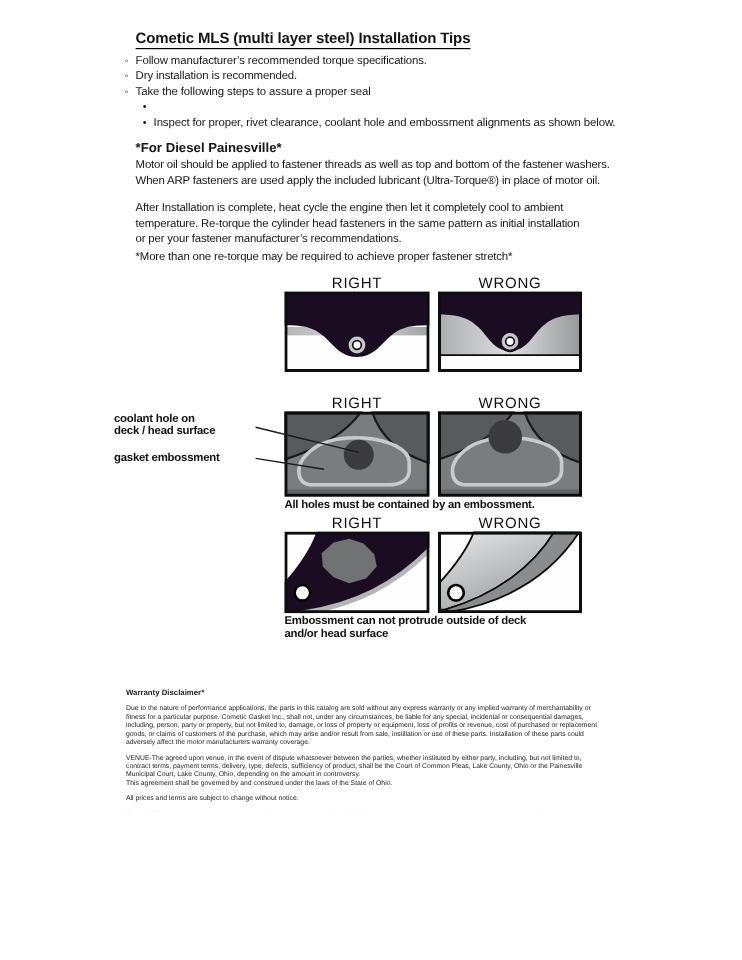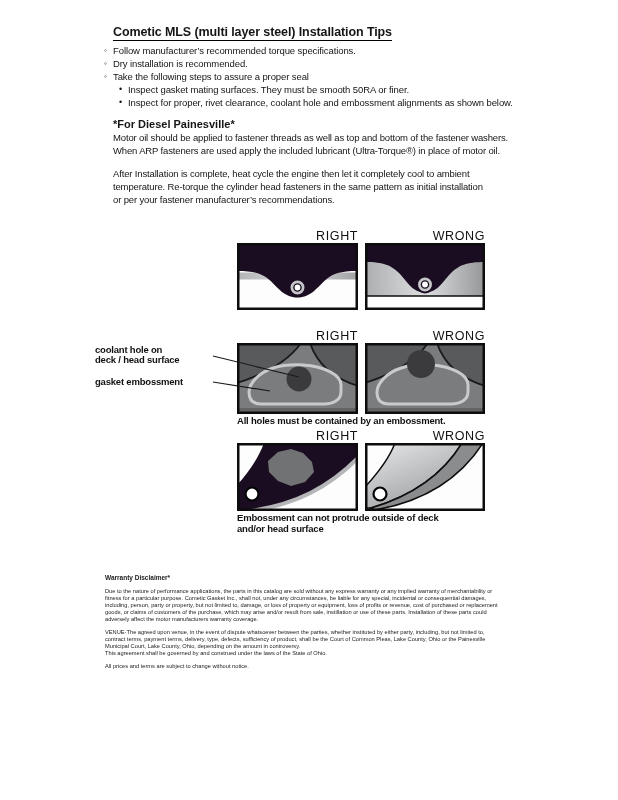--- a/index.html
+++ b/index.html
@@ -19,21 +19,21 @@
   .b .m{width:9px;flex:0 0 9px;font-size:8.5px;line-height:13px;}
   .b.sub{margin-left:15px;}
   .b.sub .m{font-size:9px;}
   
   .diesel-h{position:absolute;left:113px;top:118px;font-size:11px;font-weight:bold;white-space:nowrap;}
   .para{position:absolute;left:113px;font-size:9.5px;line-height:13px;letter-spacing:-0.15px;white-space:pre-line;}
   .p1{top:131px;}
   .p2{top:167px;}
   .note{top:208px;white-space:nowrap;}
   
-  .dlabel{position:absolute;font-size:12.5px;letter-spacing:0.6px;text-align:right;white-space:nowrap;color:#111;}
+  .dlabel{position:absolute;font-size:12.5px;letter-spacing:0.6px;text-align:center;white-space:nowrap;color:#111;}
   .dbox{position:absolute;line-height:0;}
   .dbox svg{display:block;}
   .caption{position:absolute;font-size:9.5px;font-weight:bold;letter-spacing:-0.2px;line-height:11px;white-space:pre-line;color:#111;}
   .sidelabel{position:absolute;left:95px;width:117px;text-align:left;font-size:9.5px;font-weight:bold;line-height:10px;letter-spacing:-0.2px;color:#111;white-space:pre-line;}
   .leader{position:absolute;left:200px;top:347px;pointer-events:none;}
   
   .legal{position:absolute;left:105px;top:574px;color:#222;}
   .legal-h{font-size:6.5px;font-weight:bold;margin:0 0 7px 0;white-space:nowrap;}
   .lp{font-size:5.7px;line-height:7px;margin:0 0 6px 0;white-space:pre-line;}
   .lp.tight{margin-bottom:0;}
@@ -55,34 +55,34 @@
     <div class="b">
       <span class="m">◦</span>
       <span>Dry installation is recommended.</span>
     </div>
     <div class="b">
       <span class="m">◦</span>
       <span>Take the following steps to assure a proper seal</span>
     </div>
     <div class="b sub">
       <span class="m">•</span>
-      <span>Inspect gasket mating surfaces.  They must be smooth 50RA or finer.</span>
     </div>
     <div class="b sub">
       <span class="m">•</span>
       <span>Inspect for proper, rivet clearance, coolant hole and embossment alignments as shown below.</span>
     </div>
   </div>
 
   <div class="diesel-h">*For Diesel Painesville*</div>
   <div class="para p1">Motor oil should be applied to fastener threads as well as top and bottom of the fastener washers.
 When ARP fasteners are used apply the included lubricant (Ultra-Torque®) in place of motor oil.</div>
   <div class="para p2">After Installation is complete, heat cycle the engine then let it completely cool to ambient
 temperature. Re-torque the cylinder head fasteners in the same pattern as initial installation
 or per your fastener manufacturer’s recommendations.</div>
+  <div class="para note">*More than one re-torque may be required to achieve proper fastener stretch*</div>
 
   <div class="dlabel" style="left:237px;top:229px;width:121px;">RIGHT</div>
   <div class="dlabel" style="left:365px;top:229px;width:120px;">WRONG</div>
 
   <div class="dbox" style="left:237px;top:243px;">
     <svg width="121" height="67" viewBox="0 0 121 67">
       <defs>
         <linearGradient id="gs1" x1="0" y1="0" x2="1" y2="0">
           <stop offset="0" stop-color="#b4b5b7"></stop>
             <stop offset="0.5" stop-color="#dcdddf"></stop>

